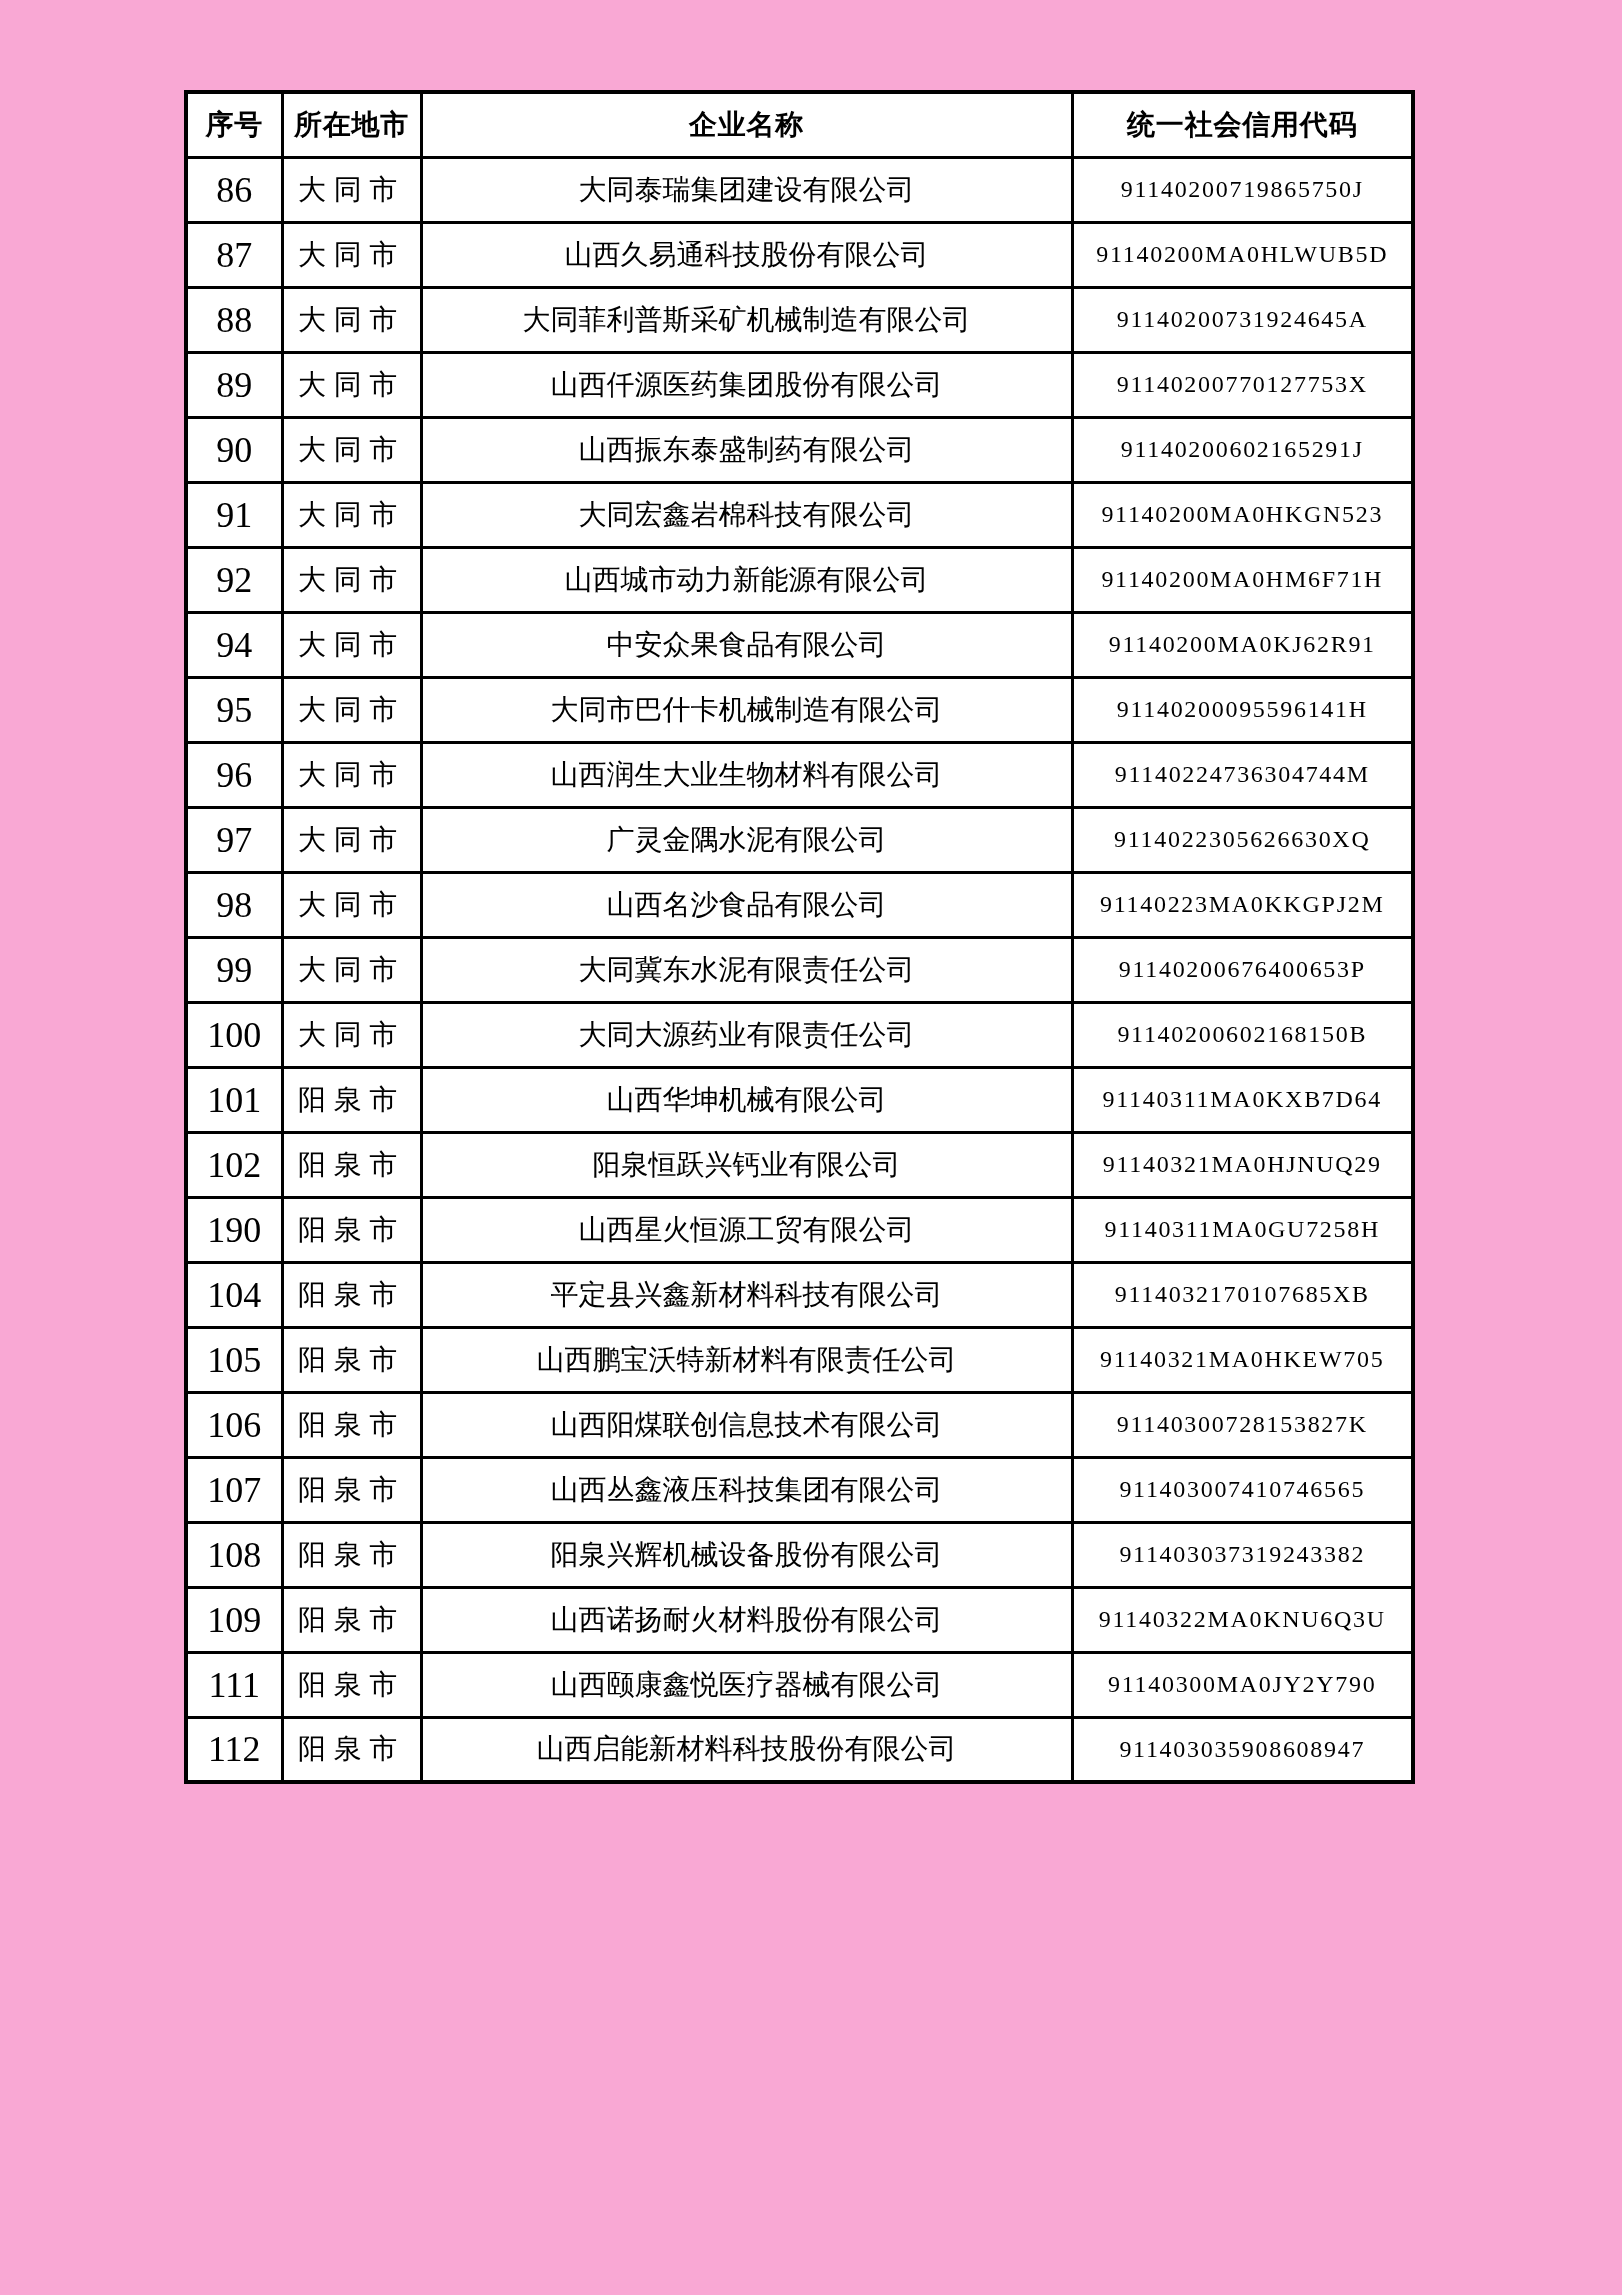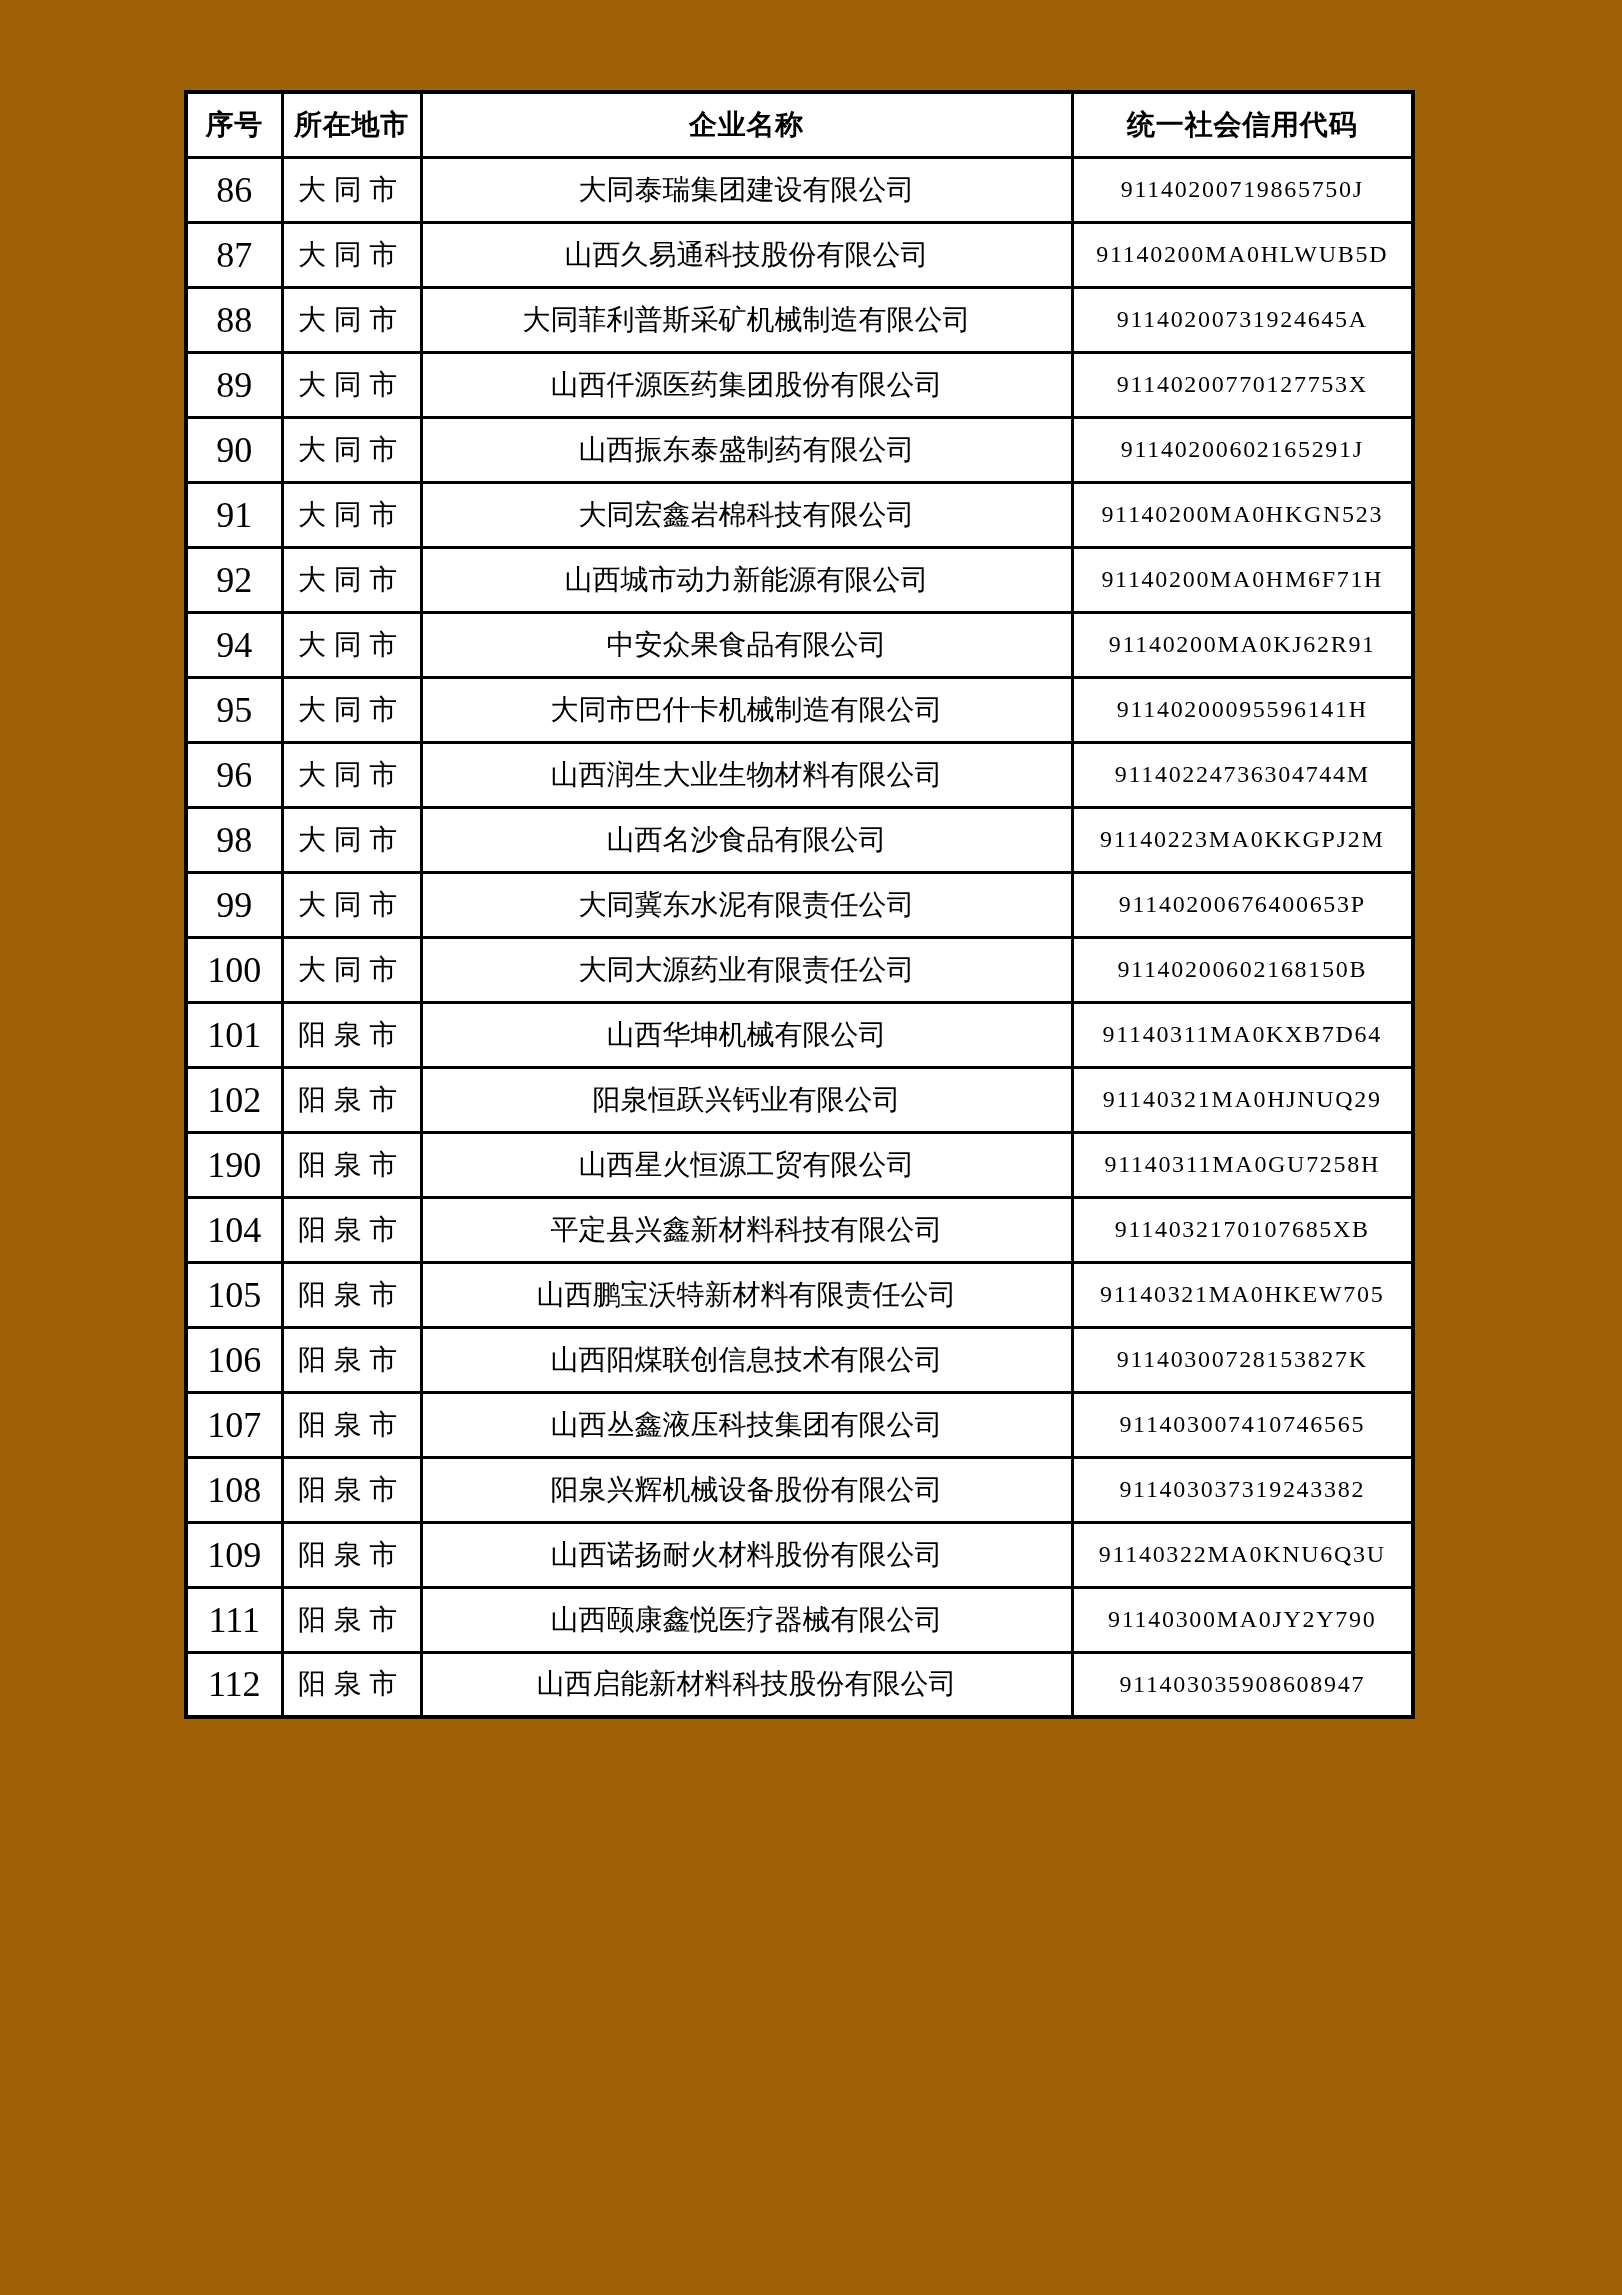--- a/index.html
+++ b/index.html
@@ -12,21 +12,21 @@
     height: 2295px;
     position: relative;
     font-family: "Liberation Serif", "DejaVu Serif", serif;
     color: #000000;
   }
   .page {
     position: absolute;
     left: 0; top: 0;
     width: 1622px;
     height: 2295px;
-    background: #a16207;
+    background: #f9a8d4;
   }
   table.doc-table {
     position: absolute;
     left: 184px;
     top: 90px;
     width: 1228px;
     border-collapse: collapse;
     table-layout: fixed;
     background: #ffffff;
   }
@@ -134,20 +134,26 @@
           <td class="name">大同市巴什卡机械制造有限公司</td>
           <td class="code">91140200095596141H</td>
         </tr>
         <tr>
           <td class="serial">96</td>
           <td class="city">大同市</td>
           <td class="name">山西润生大业生物材料有限公司</td>
           <td class="code">91140224736304744M</td>
         </tr>
         <tr>
+          <td class="serial">97</td>
+          <td class="city">大同市</td>
+          <td class="name">广灵金隅水泥有限公司</td>
+          <td class="code">9114022305626630XQ</td>
+        </tr>
+        <tr>
           <td class="serial">98</td>
           <td class="city">大同市</td>
           <td class="name">山西名沙食品有限公司</td>
           <td class="code">91140223MA0KKGPJ2M</td>
         </tr>
         <tr>
           <td class="serial">99</td>
           <td class="city">大同市</td>
           <td class="name">大同冀东水泥有限责任公司</td>
           <td class="code">91140200676400653P</td>

